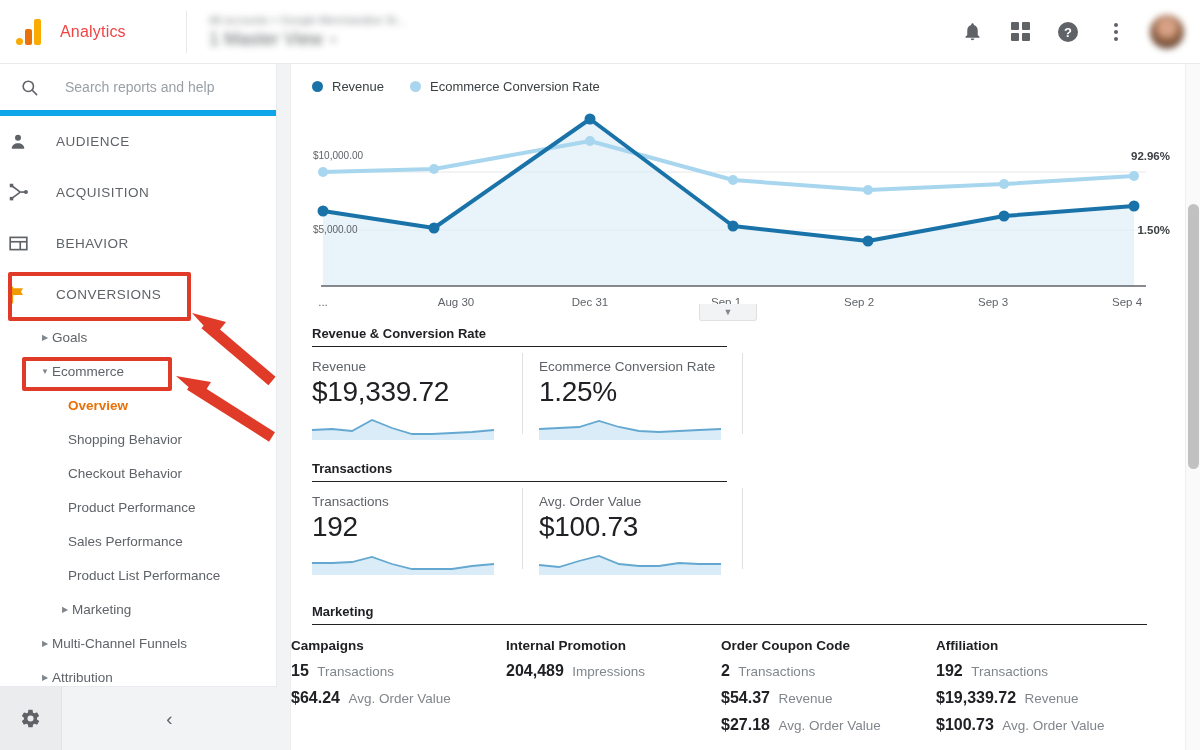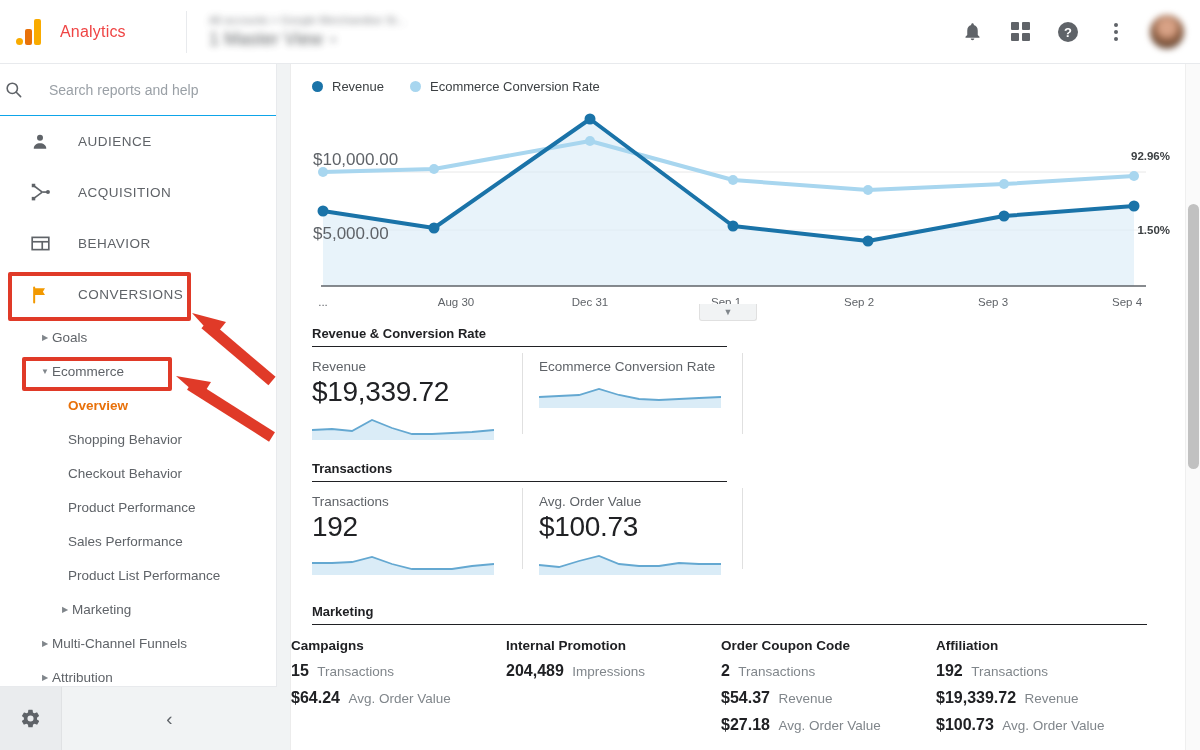--- a/index.html
+++ b/index.html
@@ -47,26 +47,26 @@
     background: radial-gradient(circle at 50% 36%, #d8a286 0 28%, #9d6b4e 45%, #6b4a35 70%, #cfcfcf 100%);
     filter: blur(3.2px);
   }
 
   
   #sidebar {
     position: absolute; left: 0; top: 64px; width: 277px; height: 622px;
     background: #fff; border-right: 1px solid #e8eaed; overflow: hidden;
   }
   #search-row {
-    height: 52px; display: flex; align-items: center; padding-left: 4px;
-    border-bottom: 1px solid #0ea5e9;
+    height: 52px; display: flex; align-items: center; padding-left: 20px;
+    border-bottom: 6px solid #0ea5e9;
   }
   #search-placeholder { font-size: 14px; color: #9aa0a6; margin-left: 26px; }
   .nav-main {
-    height: 51px; display: flex; align-items: center; padding-left: 28px;
+    height: 51px; display: flex; align-items: center; padding-left: 6px;
     font-size: 13.5px; color: #5f6368; letter-spacing: .5px;
   }
   .nav-main .nav-ico { width: 24px; display: flex; align-items: center; justify-content: center; }
   .nav-main .nav-label { margin-left: 26px; }
   .nav-sub {
     height: 34px; display: flex; align-items: center; font-size: 13.5px; color: #5f6368;
   }
   .nav-sub .tri { width: 14px; text-align: center; font-size: 8px; color: #80868b; }
   .nav-sub .sub-label { }
   .lvl1 { padding-left: 38px; }
@@ -96,21 +96,21 @@
   }
 
   
   #legend { display: flex; align-items: center; padding: 15px 0 0 21px; gap: 26px; }
   .legend-item { display: flex; align-items: center; font-size: 13px; color: #3c4043; }
   .legend-dot { width: 11px; height: 11px; border-radius: 50%; margin-right: 9px; }
 
   
   #chart-wrap { position: relative; margin: 10px 0 0 0; height: 200px; }
   #chart-svg { position: absolute; left: 0; top: 0; }
-  .axis-lbl { position: absolute; font-size: 17px; color: #5f6368; white-space: nowrap; }
+  .axis-lbl { position: absolute; font-size: 10px; color: #5f6368; white-space: nowrap; }
   .axis-lbl-r { position: absolute; font-size: 11.5px; color: #3c4043; font-weight: bold; white-space: nowrap; }
   .xtick { position: absolute; font-size: 11.5px; color: #5f6368; transform: translateX(-50%); }
   #chart-collapse {
     position: absolute; left: 408px; top: 200px; width: 58px; height: 17px;
     background: #f1f3f4; border: 1px solid #e0e0e0; border-top: none;
     border-radius: 0 0 3px 3px; display: flex; align-items: center; justify-content: center;
     font-size: 9px; color: #80868b;
   }
 
   
@@ -381,20 +381,21 @@
             <div class="metric-label">Revenue</div>
             <div class="metric-value">$19,339.72</div>
             <svg class="spark" width="182" height="26">
               <polygon points="0,16 20,15 40,17 60,6 80,14 100,20 120,20 140,19 160,18 182,16 182,26 0,26" fill="#daecf7"></polygon>
               <polyline points="0,16 20,15 40,17 60,6 80,14 100,20 120,20 140,19 160,18 182,16" fill="none" stroke="#64a8d1" stroke-width="1.8"></polyline>
             </svg>
           </div>
           <div class="metric-card">
             <div class="vdiv"></div>
             <div class="metric-label">Ecommerce Conversion Rate</div>
+            <div class="metric-value">1.25%</div>
             <svg class="spark" width="182" height="26">
               <polygon points="0,15 20,14 40,13 60,7 80,13 100,17 120,18 140,17 160,16 182,15 182,26 0,26" fill="#daecf7"></polygon>
               <polyline points="0,15 20,14 40,13 60,7 80,13 100,17 120,18 140,17 160,16 182,15" fill="none" stroke="#64a8d1" stroke-width="1.8"></polyline>
             </svg>
           </div>
           <div class="card-edge" style="left:430px;"></div>
         </div>
       </div>
 
       <div class="section" style="margin-top:15px;">

